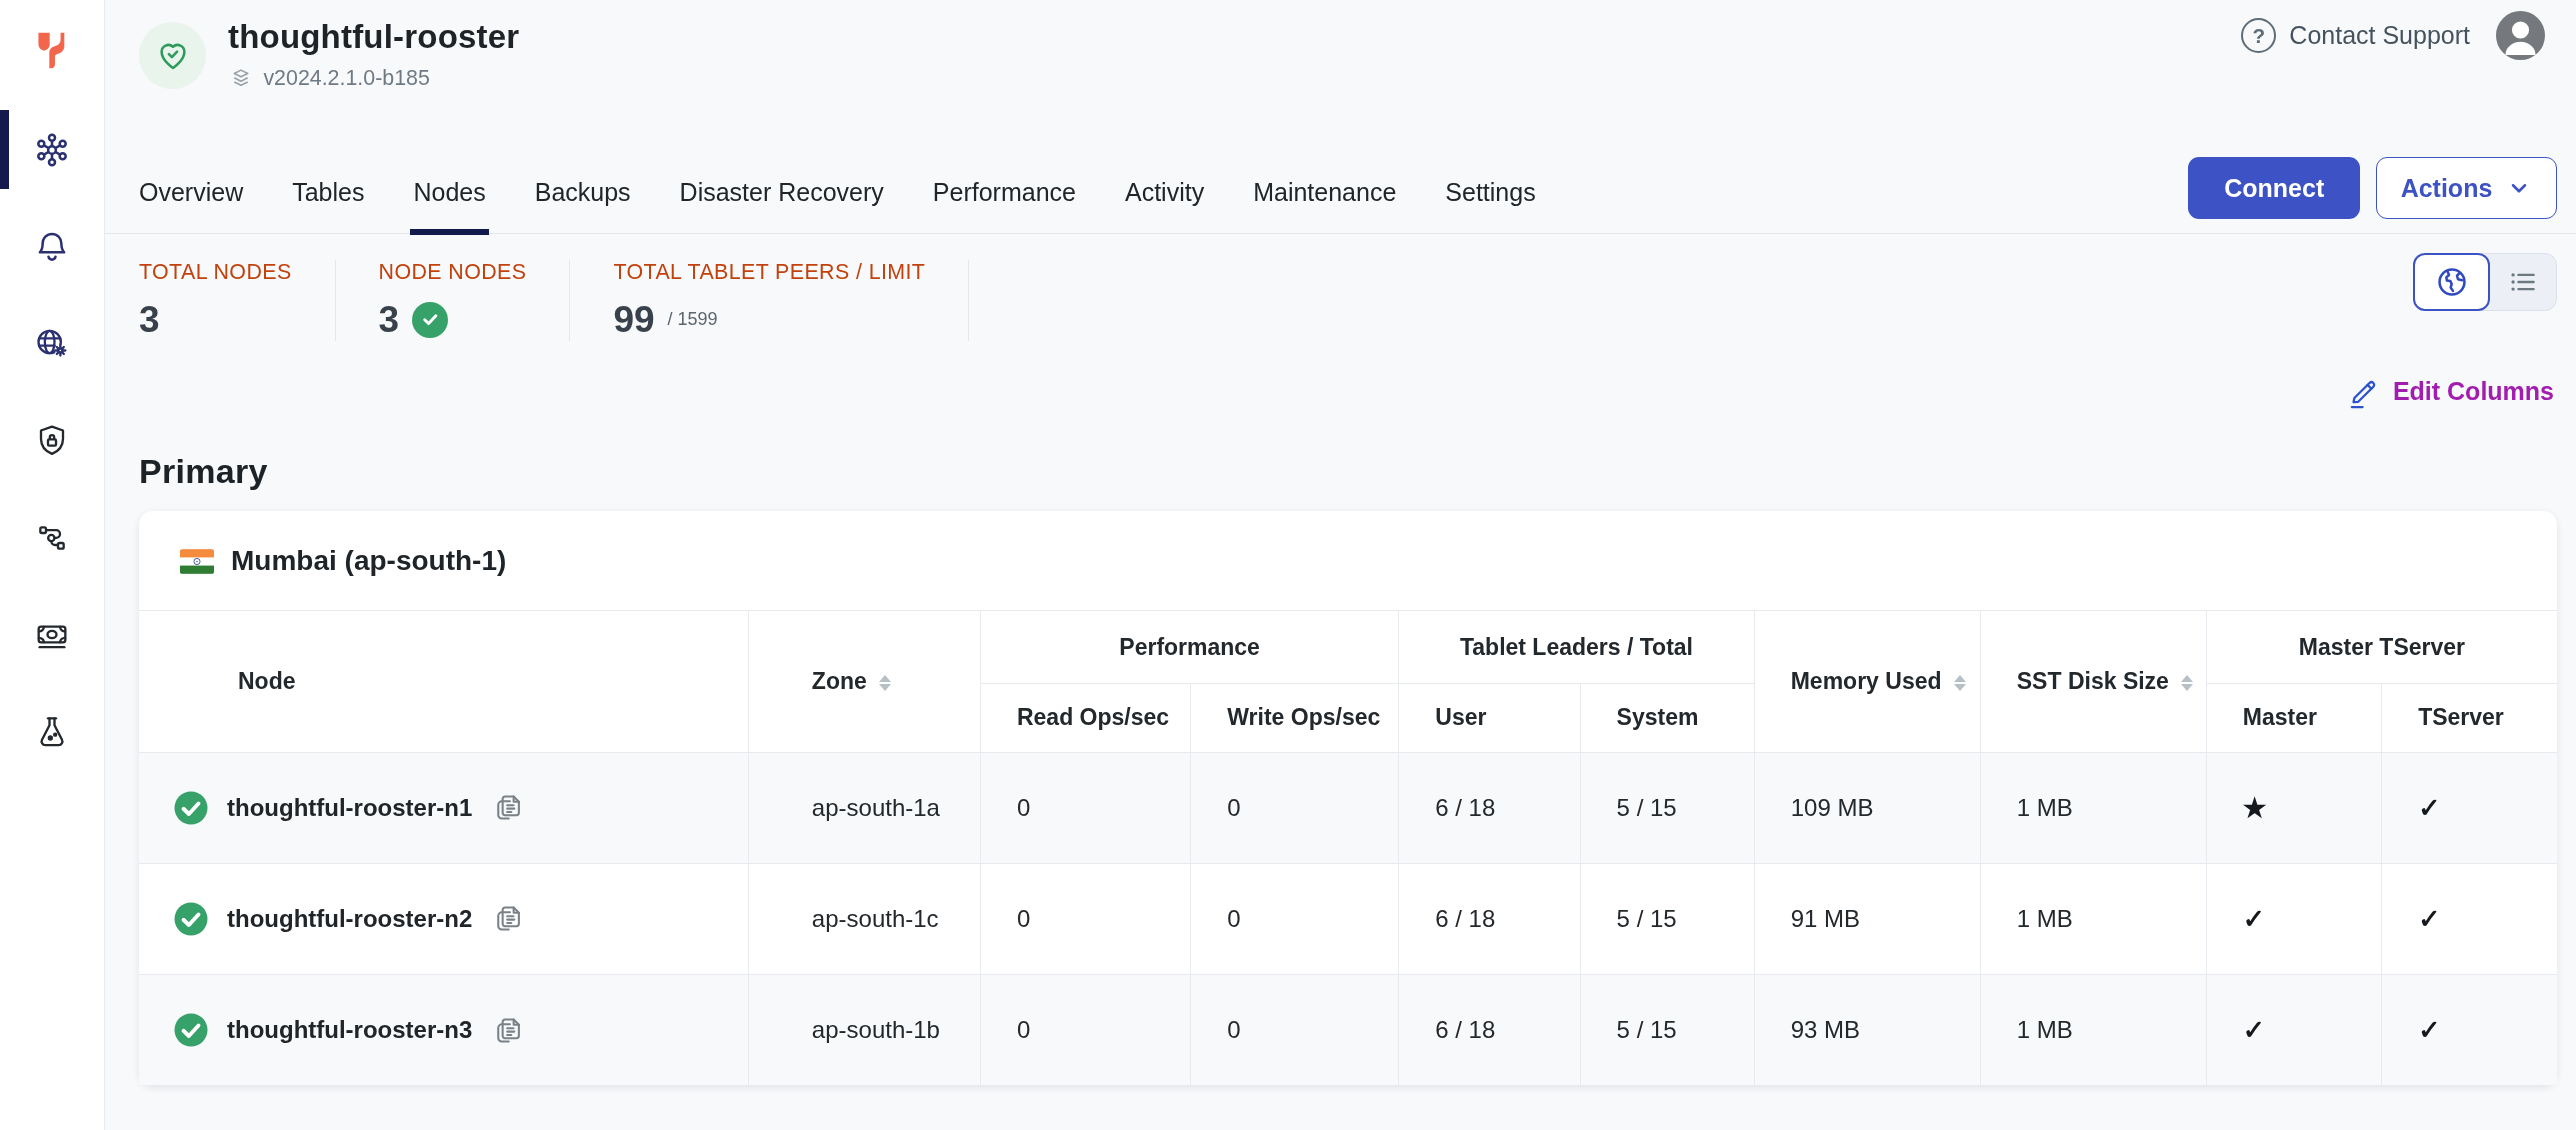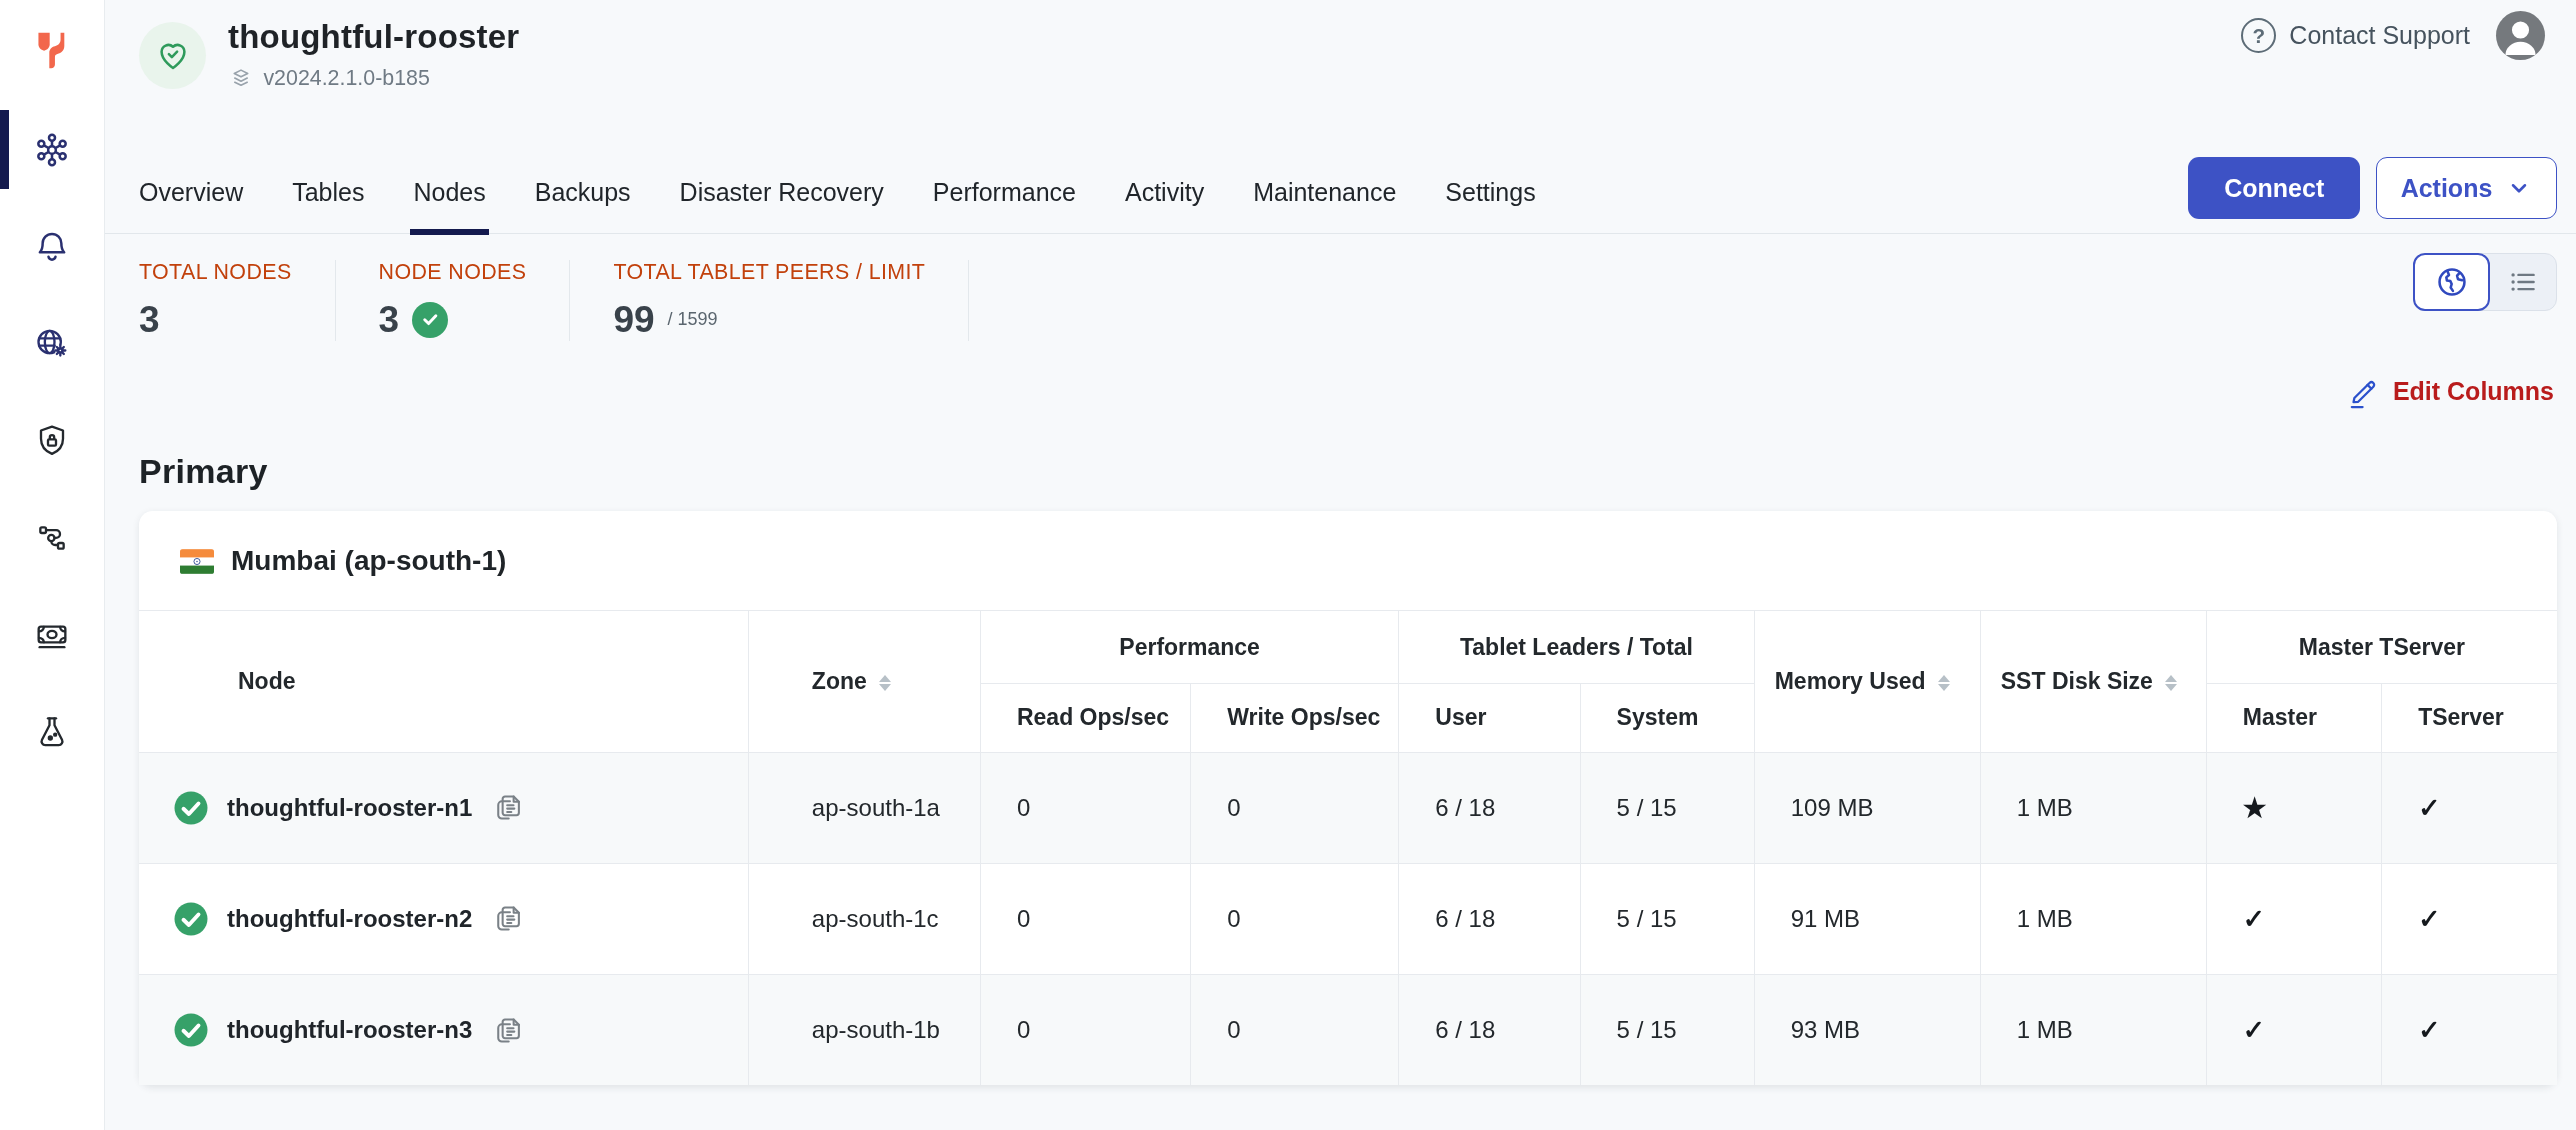--- a/index.html
+++ b/index.html
@@ -53,37 +53,37 @@
   .ok-circle { width:36px; height:36px; border-radius:50%; background:#36A169; display:flex; align-items:center; justify-content:center; }
   .ok-circle svg { width:20.6px; height:20.6px; }
   .view-toggle { position:absolute; right:19px; top:19px; width:144px; height:58px; background:#ECF0F6; border:0.9px solid #DBE1E9; border-radius:12px; display:flex; }
   .seg { flex:1; display:flex; align-items:center; justify-content:center; cursor:pointer; }
   .seg.selected { background:#FFFFFF; border:2.6px solid #3D52C5; border-radius:12px; margin:-0.9px; width:77px; flex:none; }
   .seg svg { width:36px; height:36px; }
   .seg.list svg { width:34px; height:34px; }
 
   
   .edit-row { display:flex; justify-content:flex-end; padding:34px 22px 0 0; }
-  .edit-btn { display:flex; align-items:center; gap:12px; color:#b91c1c; font-size:25px; font-weight:700; cursor:pointer; }
+  .edit-btn { display:flex; align-items:center; gap:12px; color:#a21caf; font-size:25px; font-weight:700; cursor:pointer; }
   .edit-btn svg { width:34px; height:34px; }
 
   
   .section-title { font-size:34px; font-weight:700; color:#1D2226; margin:43px 0 0 34px; letter-spacing:0.3px; }
 
   
   .card { margin:20.6px 19px 0 34px; background:#FFFFFF; border-radius:13.7px; box-shadow:0 2.6px 7.7px rgba(40,48,60,.10); }
   .card-header { padding:34px 0 33px 41px; display:flex; align-items:center; gap:17px; border-bottom:0.9px solid #E7EAEE; }
   .card-header svg { width:34px; height:25px; border-radius:2.6px; }
   .region-name { font-size:28px; font-weight:700; color:#1F2428; }
 
   table { width:100%; border-collapse:collapse; border-style:hidden; table-layout:fixed; }
   th, td { border:0.9px solid #E7EAEE; text-align:left; font-weight:400; }
   thead th { font-size:23px; font-weight:700; color:#23282C; }
   th.group { text-align:center; height:72px; }
-  th.span2 { height:140px; padding-left:20px; }
+  th.span2 { height:140px; padding-left:36px; }
   th.sub { height:69px; padding-left:36px; }
   th.node-h { padding-left:99px; }
   th.zone-h, td.zone-c { padding-left:63px; }
   tbody td { height:111px; font-size:24px; color:#23282C; padding-left:36px; }
   tbody tr:nth-child(odd) { background:#F7F9FA; }
   .node-cell { display:flex; align-items:center; gap:18px; padding-left:0; }
   td.node-td { padding-left:34px; }
   .node-name { font-weight:700; color:#20252A; }
   .status-ic { width:36px; height:36px; flex-shrink:0; }
   .copy-btn { background:none; border:none; cursor:pointer; width:33px; height:33px; padding:0; }

